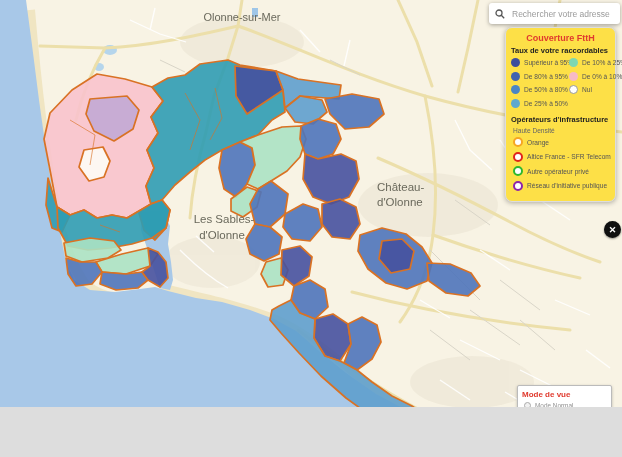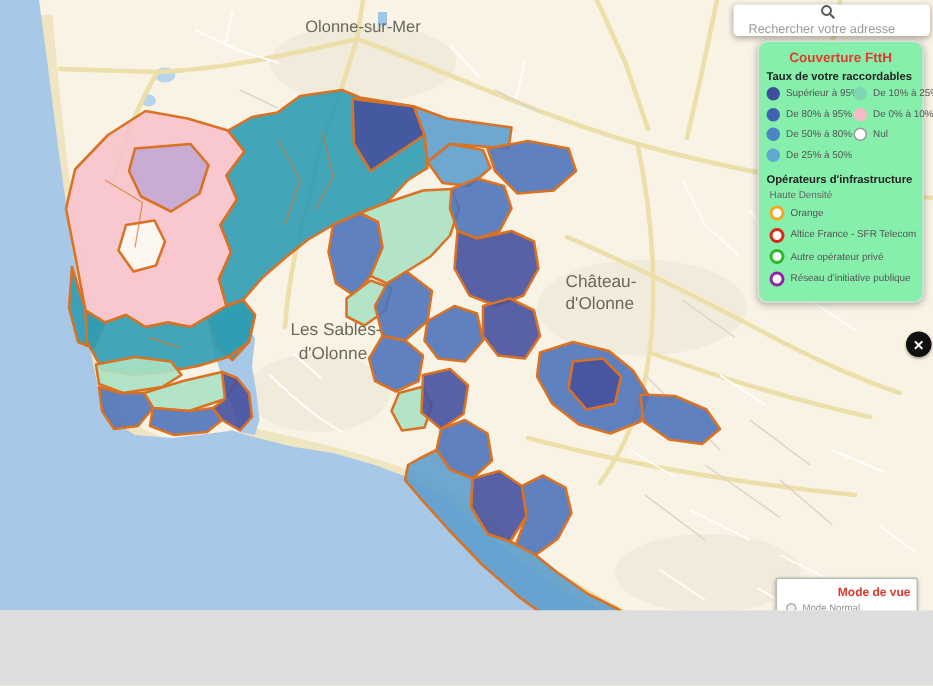--- a/index.html
+++ b/index.html
@@ -3,48 +3,48 @@
 <meta charset="utf-8">
 <style>
   html,body{margin:0;padding:0;}
   body{font-family:"Liberation Sans",sans-serif;background:#ddd;}
   #app{position:relative;width:622px;height:407px;overflow:hidden;background:#f8f3e4;text-decoration:underline;}
   #map-svg{position:absolute;left:0;top:0;}
   .city-label{fill:#6a695c;font-family:"Liberation Sans",sans-serif;}
 
   
   .searchbar{position:absolute;left:489px;top:3px;width:131px;height:21px;background:#fff;
-    border-radius:3px;box-shadow:0 1px 4px rgba(0,0,0,.35);display:flex;align-items:center;padding:0 6px;box-sizing:border-box;flex-direction:column;}
+    border-radius:3px;box-shadow:0 1px 4px rgba(0,0,0,.35);display:flex;align-items:center;padding:0 6px;box-sizing:border-box;}
   .searchbar svg{flex:0 0 auto;margin-right:5px;}
   .searchbar input{border:0;outline:none;flex:1;font-size:8.5px;color:#444;background:transparent;
     font-family:"Liberation Sans",sans-serif;min-width:0;}
   .searchbar input::placeholder{color:#9a9a9a;}
 
   
-  .legend{position:absolute;left:505px;top:27px;width:111px;background:#86efac;border:1px solid #ddd;
+  .legend{position:absolute;left:505px;top:27px;width:111px;background:#fde047;border:1px solid #ddd;
     border-radius:7px;box-shadow:0 1px 5px rgba(0,0,0,.3);padding:5px 5px 6px 5px;box-sizing:border-box;}
   .legend-title{font-size:9px;font-weight:bold;text-align:center;margin-bottom:3px;}
   .section-title{font-size:7.5px;font-weight:bold;color:#222;margin:3px 0 3px 0;}
   .subsection{font-size:6.6px;color:#666;margin:0 0 3px 2px;}
   .cov-grid{display:flex;}
   .cov-col{display:flex;flex-direction:column;}
   .cov-col.c1{width:58px;}
   .cov-col.c2{flex:1;}
   .cov-item{display:flex;align-items:center;margin-bottom:4.5px;}
   .cov-dot{width:9px;height:9px;border-radius:50%;flex:0 0 auto;margin-right:4px;}
   .cov-dot.outline{border:1px solid #999;box-sizing:border-box;background:#fff;}
   .cov-label{font-size:6.6px;color:#555;white-space:nowrap;}
   .op-item{display:flex;align-items:center;margin:0 0 4.5px 2px;}
   .op-ring{width:6px;height:6px;border-radius:50%;border:2px solid #000;background:#fff;flex:0 0 auto;margin-right:4px;}
   .op-label{font-size:6.6px;color:#555;white-space:nowrap;}
 
   
   .modepanel{position:absolute;left:517px;top:385px;width:95px;background:#fff;border:1px solid #bbb;
     box-shadow:0 1px 3px rgba(0,0,0,.25);padding:4px 4px 5px 4px;box-sizing:border-box;border-radius:2px;}
-  .mode-title{font-size:8px;font-weight:bold;text-align:right;margin-bottom:3px;}
+  .mode-title{font-size:8px;font-weight:bold;text-align:left;margin-bottom:3px;}
   .mode-row{display:flex;align-items:center;margin-bottom:2.5px;}
   .mode-row.divided{border-bottom:1.5px solid #666;padding-bottom:3px;margin-bottom:3px;}
   .radio{width:7px;height:7px;border:1px solid #aaa;border-radius:50%;background:#f1f1f1;flex:0 0 auto;
     margin:0 4px 0 2px;box-sizing:border-box;position:relative;}
   .radio.checked{border-color:#777;background:#fff;}
   .radio.checked::after{content:"";position:absolute;left:1px;top:1px;width:3px;height:3px;border-radius:50%;background:#444;}
   .mode-label{font-size:6.4px;color:#8f8f8f;white-space:nowrap;}
 
   
   .close-btn{position:absolute;width:17px;height:17px;border-radius:50%;background:#101010;color:#fff;

